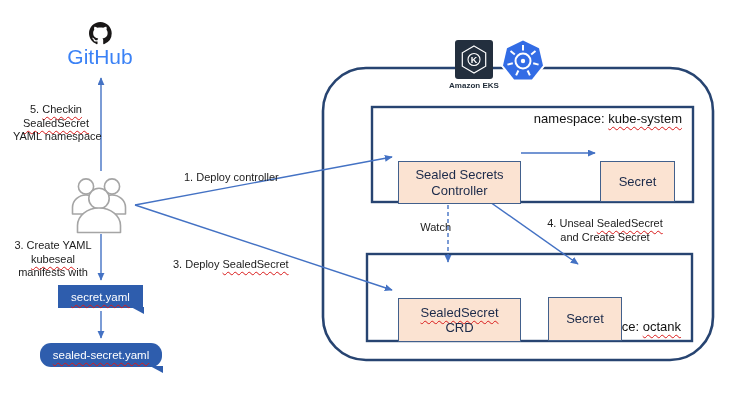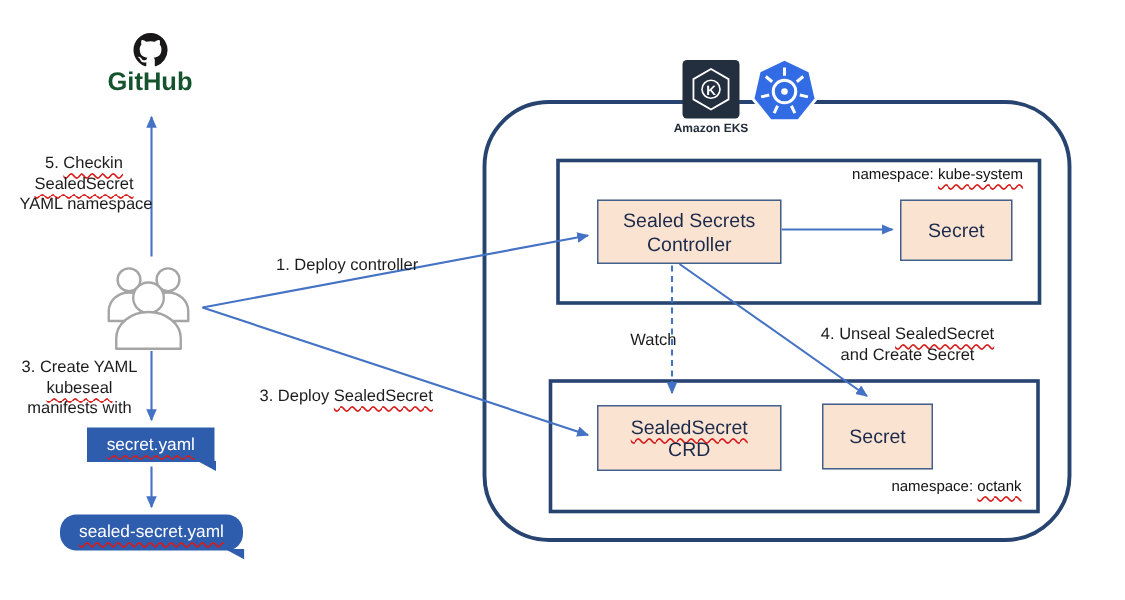--- a/index.html
+++ b/index.html
@@ -4,29 +4,29 @@
 <style>
   html,body{margin:0;padding:0;background:#fff;}
   #canvas{position:relative;width:750px;height:400px;background:#ffffff;
           font-family:"Liberation Sans",sans-serif;color:#1c1c1c;overflow:hidden;}
   svg{position:absolute;left:0;top:0;}
   .lbl{position:absolute;font-size:11px;line-height:13.5px;white-space:nowrap;color:#1c1c1c;}
   .c{text-align:center;}
   .r{text-align:right;}
   .node{position:absolute;background:#fbe3d2;border:1.6px solid #42608c;border-radius:0;
         display:flex;flex-direction:column;align-items:center;justify-content:center;
-        font-size:13px;line-height:15.5px;color:#1b2a4a;text-align:center;}
+        font-size:13px;line-height:15.5px;color:#1b2a4a;text-align:center;margin-top:28px;}
   .file{position:absolute;background:#2e5dad;color:#ffffff;display:flex;align-items:center;
         justify-content:center;font-size:11.5px;}
   .file::after{content:"";position:absolute;right:-1px;bottom:-6px;width:13px;height:7px;
         background:#2e5dad;clip-path:polygon(0 0,100% 0,100% 100%);}
-  .ns{position:absolute;font-size:10px;white-space:nowrap;color:#111;}
+  .ns{position:absolute;font-size:13px;white-space:nowrap;color:#111;}
   .sq{text-decoration-line:underline;text-decoration-style:wavy;
       text-decoration-color:#d91a1a;text-decoration-thickness:1px;text-underline-offset:2.5px;}
-  .gh{position:absolute;font-weight:700;font-size:17px;color:#14532d;text-align:center;letter-spacing:0;}
+  .gh{position:absolute;font-weight:400;font-size:21px;color:#3b82f6;text-align:center;letter-spacing:0;}
   .eks-lbl{position:absolute;font-weight:700;font-size:8px;color:#1f2b38;text-align:center;}
 </style>
 </head>
 <body>
 
 <div id="canvas">
 
   <svg width="750" height="400" viewBox="0 0 750 400">
     <defs>
       <marker id="ah" markerWidth="9" markerHeight="8" refX="7.2" refY="3.5" orient="auto" markerUnits="userSpaceOnUse">

